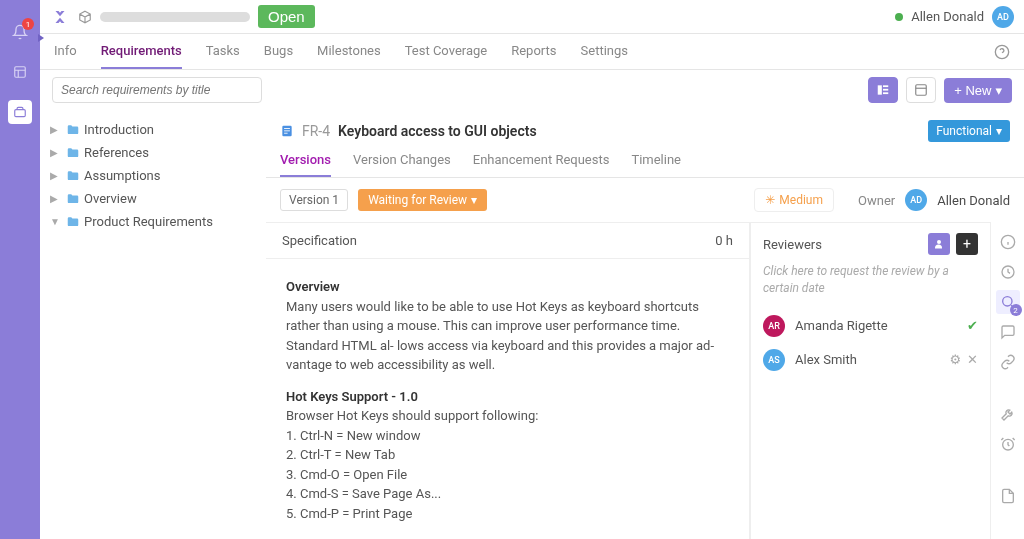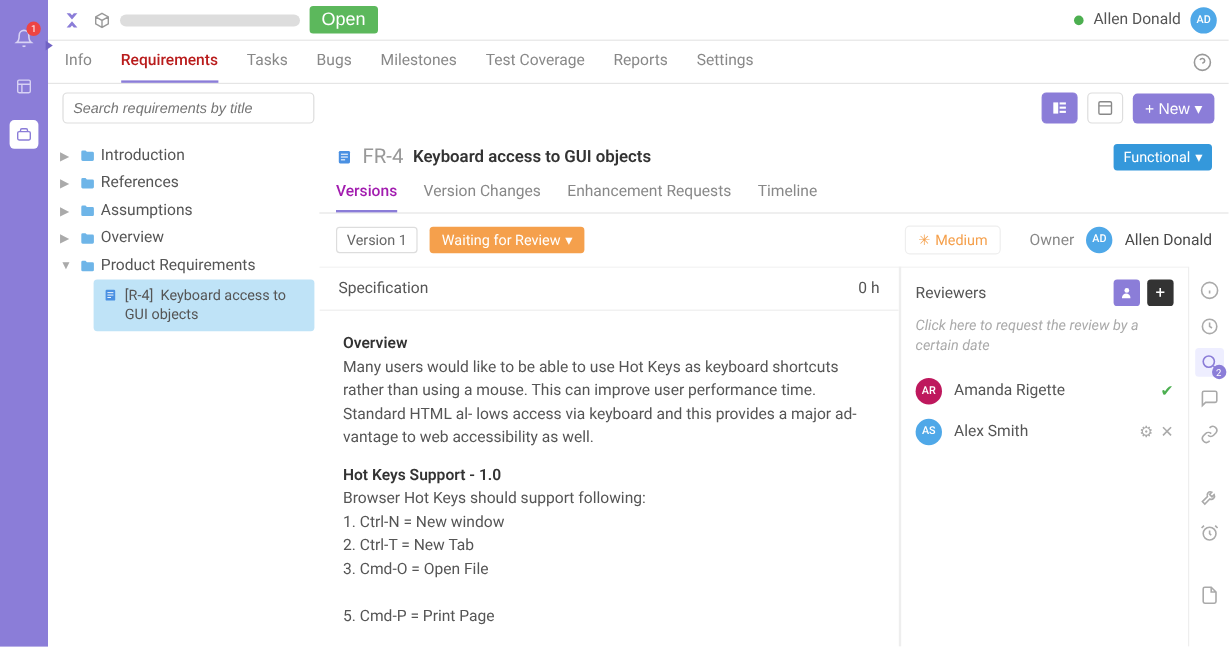--- a/index.html
+++ b/index.html
@@ -17,39 +17,39 @@
 .crumb { flex: 0 0 150px; height: 10px; background: #ddd; border-radius: 5px; }
 .open-btn { background: #5cb85c; color: #fff; border: none; border-radius: 3px; padding: 3px 10px; font-size: 15px; cursor: pointer; }
 .spacer { flex: 1; }
 .presence-dot { width: 8px; height: 8px; background: #4caf50; border-radius: 50%; }
 .username { font-size: 13px; color: #555; }
 .avatar { width: 22px; height: 22px; border-radius: 50%; background: #4fa8e8; color: #fff; font-size: 9px; display: flex; align-items: center; justify-content: center; font-weight: 500; }
 .avatar.ar { background: #be185d; }
 .avatar.as { background: #4fa8e8; }
 .tabs { height: 36px; border-bottom: 1px solid #e5e5e5; display: flex; align-items: center; padding: 0 14px; gap: 24px; }
 .tab { color: #888; font-size: 13px; cursor: pointer; height: 100%; display: flex; align-items: center; border-bottom: 2px solid transparent; }
-.tab.active { color: #b91c1c; border-bottom-color: #8b7dd8; font-weight: 500; }
+.tab.active { color: #701a75; border-bottom-color: #8b7dd8; font-weight: 500; }
 .help-icon { margin-left: auto; color: #999; cursor: pointer; }
 .toolbar { height: 40px; display: flex; align-items: center; padding: 0 12px; gap: 8px; }
 .search { width: 210px; height: 26px; border: 1px solid #ddd; border-radius: 4px; padding: 0 8px; font-size: 12px; color: #999; font-style: italic; }
 .toolbar .spacer { flex: 1; }
 .view-btn { width: 30px; height: 26px; border: 1px solid #ddd; border-radius: 4px; display: flex; align-items: center; justify-content: center; cursor: pointer; color: #888; }
 .view-btn.active { background: #8b7dd8; border-color: #8b7dd8; color: #fff; }
 .new-btn { background: #8b7dd8; color: #fff; border: none; border-radius: 4px; padding: 5px 10px; font-size: 13px; cursor: pointer; display: flex; align-items: center; gap: 4px; }
 .content { flex: 1; display: flex; overflow: hidden; }
 .tree { width: 226px; padding: 8px 4px; overflow-y: auto; }
 .tree-item { display: flex; align-items: center; padding: 4px 6px; gap: 4px; cursor: pointer; font-size: 13px; color: #555; }
 .tree-item .chev { width: 12px; color: #aaa; font-size: 10px; }
 .tree-item .fld { color: #6eb5e8; display: flex; }
 .tree-leaf { margin-left: 34px; display: flex; align-items: flex-start; gap: 6px; padding: 6px 8px; background: #bfe3f7; border-radius: 3px; font-size: 12px; color: #555; line-height: 1.3; cursor: pointer; }
 .tree-leaf .doc { color: #4a90e2; flex-shrink: 0; margin-top: 1px; }
 .detail { flex: 1; display: flex; flex-direction: column; overflow: hidden; }
 .detail-head { padding: 10px 14px 0; display: flex; align-items: center; gap: 8px; }
 .doc-icon { color: #4a90e2; display: flex; }
-.req-id { color: #999; font-size: 17px; }
+.req-id { color: #999; font-size: 14px; }
 .req-title { font-weight: 600; font-size: 14px; color: #333; }
 .func-badge { margin-left: auto; background: #3498db; color: #fff; border-radius: 3px; padding: 4px 8px; font-size: 12px; cursor: pointer; display: flex; align-items: center; gap: 4px; }
 .subtabs { display: flex; gap: 22px; padding: 10px 14px 0; border-bottom: 1px solid #e5e5e5; }
 .subtab { color: #888; font-size: 13px; padding-bottom: 8px; cursor: pointer; border-bottom: 2px solid transparent; }
 .subtab.active { color: #a21caf; border-bottom-color: #8b7dd8; font-weight: 500; }
 .verrow { display: flex; align-items: center; padding: 10px 14px; gap: 10px; }
 .ver-badge { border: 1px solid #ddd; border-radius: 3px; padding: 3px 8px; font-size: 12px; color: #666; cursor: pointer; }
 .status-badge { background: #f5a04c; color: #fff; border-radius: 3px; padding: 4px 10px; font-size: 12px; cursor: pointer; display: flex; align-items: center; gap: 4px; }
 .priority { margin-left: auto; border: 1px solid #eee; border-radius: 4px; padding: 4px 10px; font-size: 12px; color: #f5a04c; display: flex; align-items: center; gap: 4px; }
 .owner-label { color: #888; font-size: 13px; margin-left: 14px; }
@@ -204,31 +204,20 @@
           </div>
         <div class="tree-item">
             <span class="chev">▼</span>
             <span class="fld">
               <svg width="14" height="14" viewBox="0 0 24 24" fill="currentColor">
                 <path d="M3 6a2 2 0 012-2h4l2 2h8a2 2 0 012 2v9a2 2 0 01-2 2H5a2 2 0 01-2-2V6z"></path>
               </svg>
             </span>
             <span>Product Requirements</span>
           </div>
-        <div class="tree-leaf">
-          <span class="doc">
-              <svg width="12" height="12" viewBox="0 0 24 24" fill="currentColor">
-                <rect x="4" y="3" width="16" height="18" rx="2"></rect>
-                <rect x="7" y="7" width="10" height="1.5" fill="#fff"></rect>
-                <rect x="7" y="11" width="10" height="1.5" fill="#fff"></rect>
-                <rect x="7" y="15" width="6" height="1.5" fill="#fff"></rect>
-              </svg>
-            </span>
-          <span><span>[R-4]</span>&nbsp;&nbsp;<span>Keyboard access to GUI objects</span></span>
-        </div>
       </div>
 
       <div class="detail">
         <div class="detail-head">
           <span class="doc-icon">
               <svg width="14" height="14" viewBox="0 0 24 24" fill="currentColor">
                 <rect x="4" y="3" width="16" height="18" rx="2"></rect>
                 <rect x="7" y="7" width="10" height="1.5" fill="#fff"></rect>
                 <rect x="7" y="11" width="10" height="1.5" fill="#fff"></rect>
                 <rect x="7" y="15" width="6" height="1.5" fill="#fff"></rect>
@@ -269,21 +258,21 @@
             </div>
             <div class="spec-body">
               <p><strong>Overview</strong><br>
               <span>Many users would like to be able to use Hot Keys as keyboard shortcuts rather than using a mouse. This can improve user performance time. Standard HTML al- lows access via keyboard and this provides a major ad- vantage to web accessibility as well.</span><br>
               </p>
               <p><strong>Hot Keys Support - 1.0</strong><br>
               <span>Browser Hot Keys should support following:</span><br>
               <span>1. Ctrl-N = New window</span><br>
               <span>2. Ctrl-T = New Tab</span><br>
               <span>3. Cmd-O = Open File</span><br>
-              <br>
+              <span>4. Cmd-S = Save Page As...</span><br>
               <span>5. Cmd-P = Print Page</span></p>
 
             </div>
           </div>
           <div class="rev-col">
             <div class="rev-head">
               <span class="rev-title">Reviewers</span>
               <div class="rev-icon-btn pur">
                 <svg width="12" height="12" viewBox="0 0 24 24" fill="currentColor">
                     <circle cx="12" cy="8" r="4"></circle>

